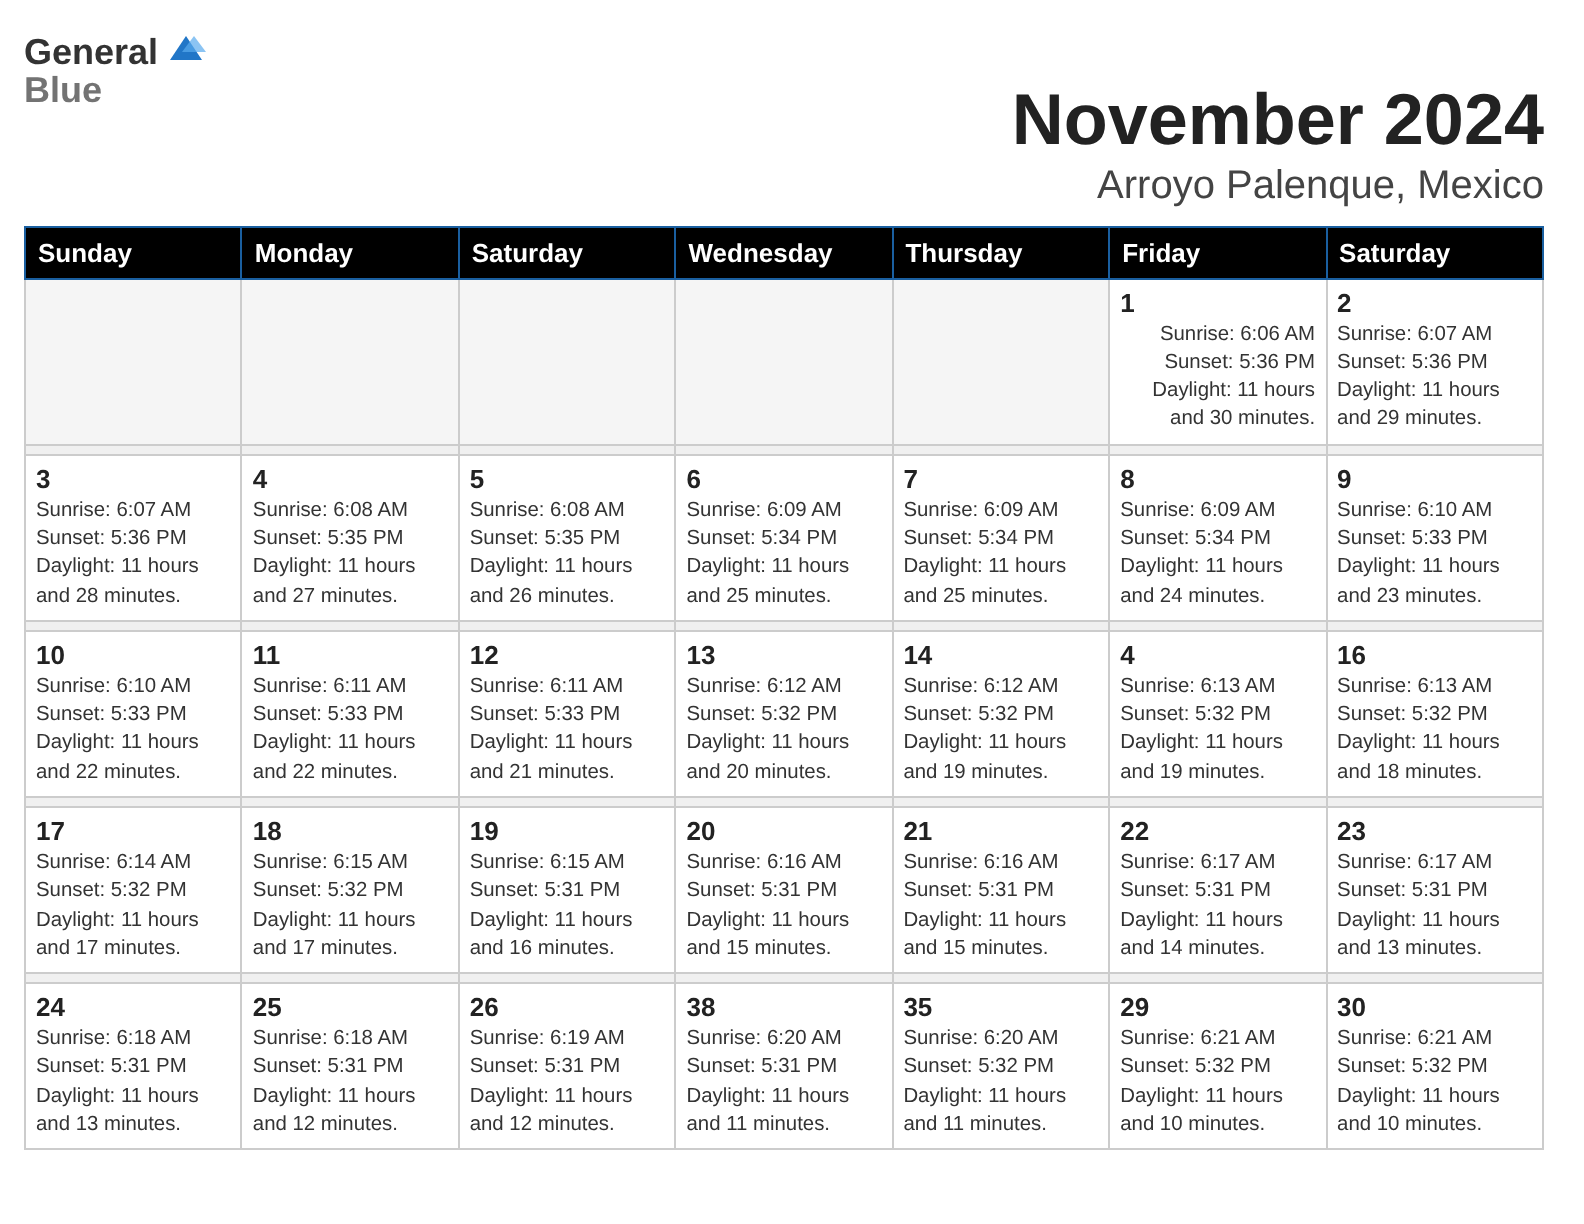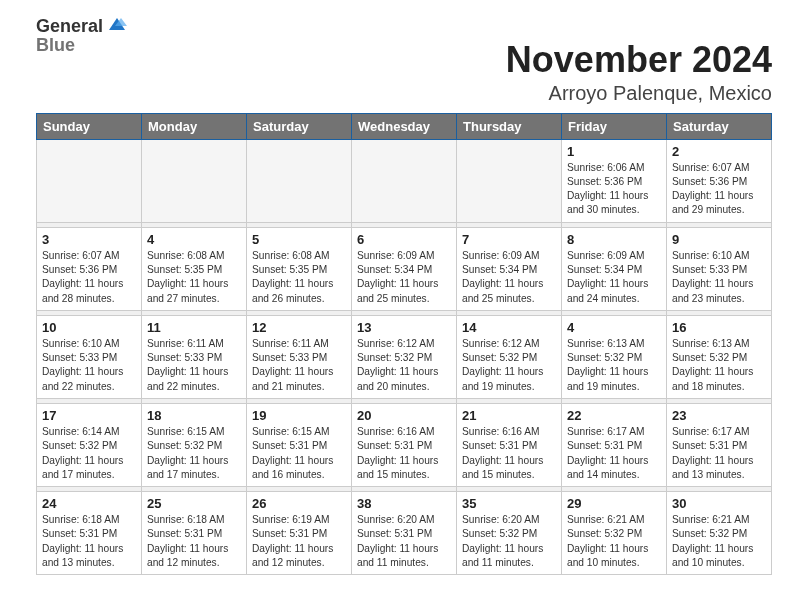--- a/index.html
+++ b/index.html
@@ -6,21 +6,21 @@
     body {
       font-family: Arial, sans-serif;
       background: #fff;
       width: 792px;
       min-height: 612px;
       padding: 0;
     }
     .page {
       width: 792px;
       background: #fff;
-      padding: 16px 20px 16px 36px;
+      padding: 16px 20px 16px 12px;
     }
     .header {
       display: flex;
       align-items: flex-start;
       justify-content: space-between;
       margin-bottom: 8px;
     }
     .logo {
       display: flex;
       flex-direction: column;
@@ -62,21 +62,21 @@
       font-size: 20px;
       color: #444;
       margin-top: 2px;
     }
     .calendar {
       width: 100%;
       border-collapse: collapse;
       border: 1px solid #bbb;
     }
     .calendar th {
-      background: #737373;
+      background: #000000;
       color: #fff;
       font-size: 13px;
       font-weight: bold;
       padding: 5px 6px;
       text-align: left;
       border: 1px solid #1a5fa0;
     }
     .calendar td {
       border: 1px solid #ccc;
       vertical-align: top;
@@ -145,21 +145,21 @@
     </thead>
     <tbody id="calendar-body">
     <tr>
           <td class="empty"></td>
           <td class="empty"></td>
           <td class="empty"></td>
           <td class="empty"></td>
           <td class="empty"></td>
           <td>
             <span class="day-number">1</span>
-            <div class="day-info" style="white-space: pre-line;">Sunrise: 6:06 AM
+            <div class="day-info" style="white-space: pre-line; text-align: right;">Sunrise: 6:06 AM
 Sunset: 5:36 PM
 Daylight: 11 hours
 and 30 minutes.</div>
           </td>
           <td>
             <span class="day-number">2</span>
             <div class="day-info" style="white-space: pre-line;">Sunrise: 6:07 AM
 Sunset: 5:36 PM
 Daylight: 11 hours
 and 29 minutes.</div>

